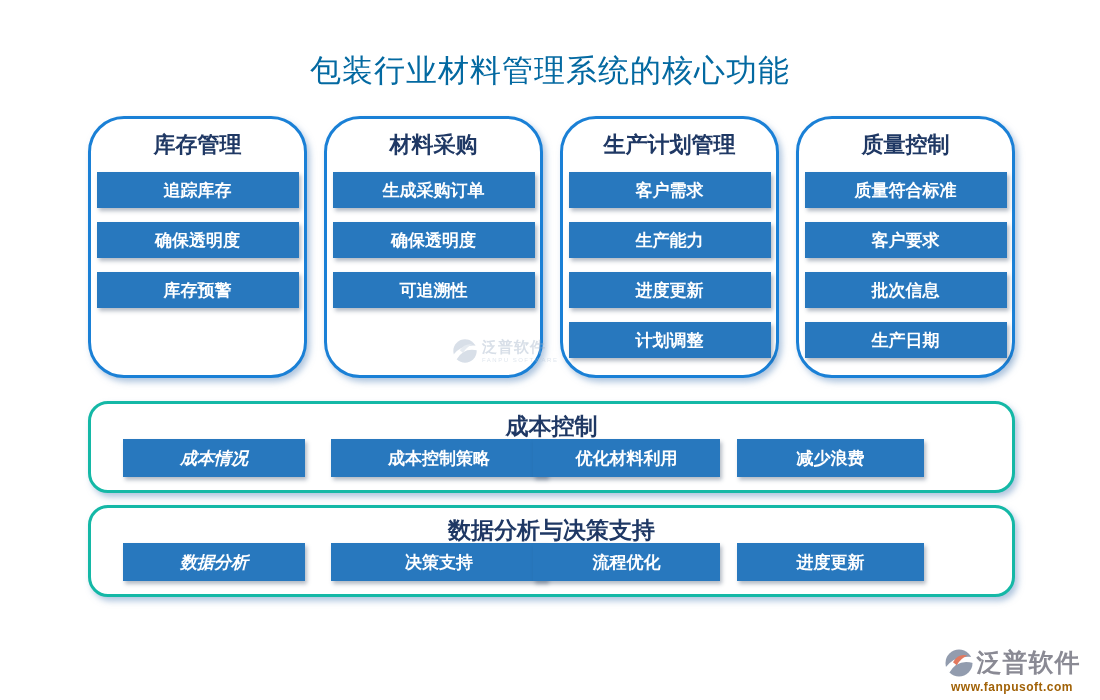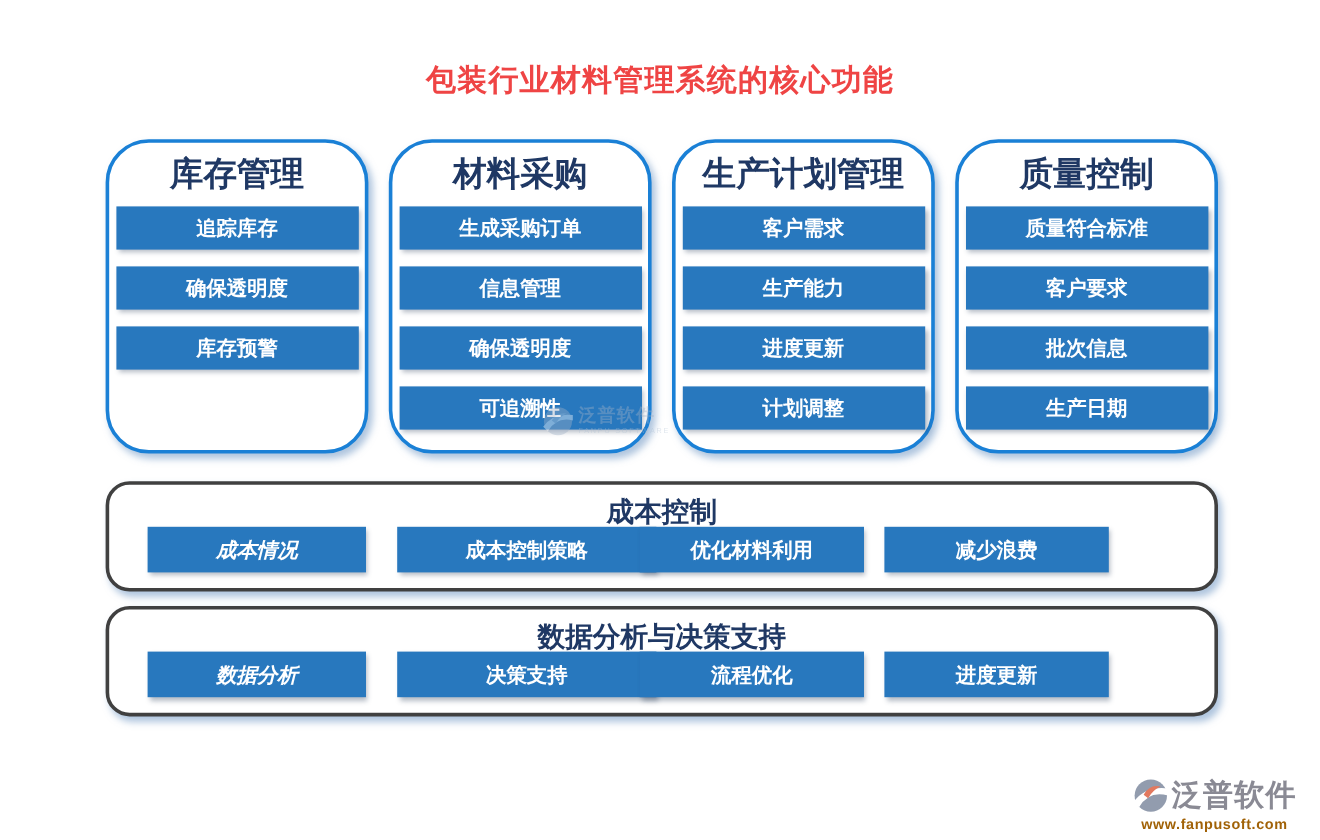--- a/index.html
+++ b/index.html
@@ -3,52 +3,52 @@
 <meta charset="utf-8">
 <style>
   html,body{margin:0;padding:0;}
   body{
     width:1100px;height:700px;position:relative;overflow:hidden;
     background:#ffffff;
     font-family:"Liberation Sans","DejaVu Sans",sans-serif;
   }
   .page-title{
     position:absolute;top:50px;left:0;width:1100px;
-    text-align:center;font-size:25px;font-weight:bold;
-    letter-spacing:1px;color:#ef4444;
+    text-align:center;font-size:31px;font-weight:normal;
+    letter-spacing:1px;color:#0369a1;
   }
   
   .fgroup{
     position:absolute;top:116px;height:262px;width:219px;
     box-sizing:border-box;background:#ffffff;
     border:3px solid #1A80D6;border-radius:36px;
     box-shadow:3px 4px 6px rgba(110,150,195,.55);
   }
   .fgroup.c1{left:88px;}
   .fgroup.c2{left:324px;}
   .fgroup.c3{left:560px;}
   .fgroup.c4{left:796px;}
   .fgroup-header{
     margin-top:13px;height:26px;line-height:26px;
-    text-align:center;font-size:28px;font-weight:bold;color:#1F3864;
+    text-align:center;font-size:22px;font-weight:bold;color:#1F3864;
   }
   .fbtn{
     width:202px;height:36px;margin:0 auto;
     display:flex;align-items:center;justify-content:center;
     background:#2878BE;color:#ffffff;
     font-size:17px;font-weight:bold;
     box-shadow:2px 3px 4px rgba(40,60,90,.35);
   }
   .fgroup .fbtn{margin-top:14px;}
   .fgroup .fbtn:first-of-type{margin-top:10px;}
   
   .section{
     position:absolute;left:88px;width:927px;height:92px;
     box-sizing:border-box;background:#ffffff;
-    border:3px solid #404040;border-radius:20px;
+    border:3px solid #14b8a6;border-radius:20px;
     box-shadow:3px 4px 6px rgba(110,150,195,.55);
   }
   .section.s1{top:401px;}
   .section.s2{top:505px;}
   .section-header{
     position:absolute;top:7px;left:0;width:100%;
     text-align:center;font-size:23px;font-weight:bold;color:#1F3864;
   }
   .section .fbtn{position:absolute;top:35px;height:38px;margin:0;}
   .section .fbtn.b1{left:32px;width:182px;font-style:italic;}
@@ -83,21 +83,20 @@
 <div class="fgroup c1">
   <div class="fgroup-header">库存管理</div>
   <div class="fbtn">追踪库存</div>
   <div class="fbtn">确保透明度</div>
   <div class="fbtn">库存预警</div>
 </div>
 
 <div class="fgroup c2">
   <div class="fgroup-header">材料采购</div>
   <div class="fbtn">生成采购订单</div>
-  <div class="fbtn">信息管理</div>
   <div class="fbtn">确保透明度</div>
   <div class="fbtn">可追溯性</div>
 </div>
 
 <div class="fgroup c3">
   <div class="fgroup-header">生产计划管理</div>
   <div class="fbtn">客户需求</div>
   <div class="fbtn">生产能力</div>
   <div class="fbtn">进度更新</div>
   <div class="fbtn">计划调整</div>

